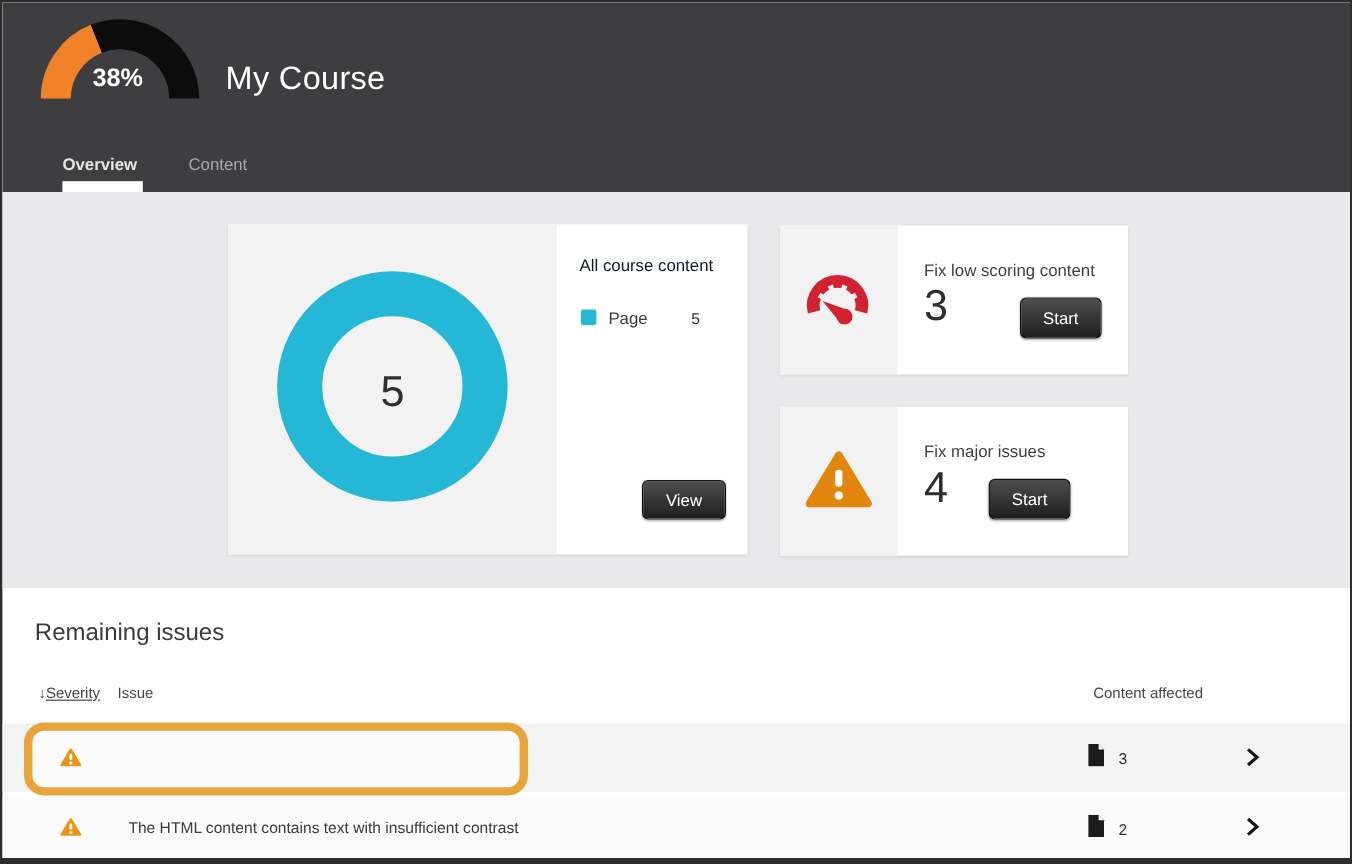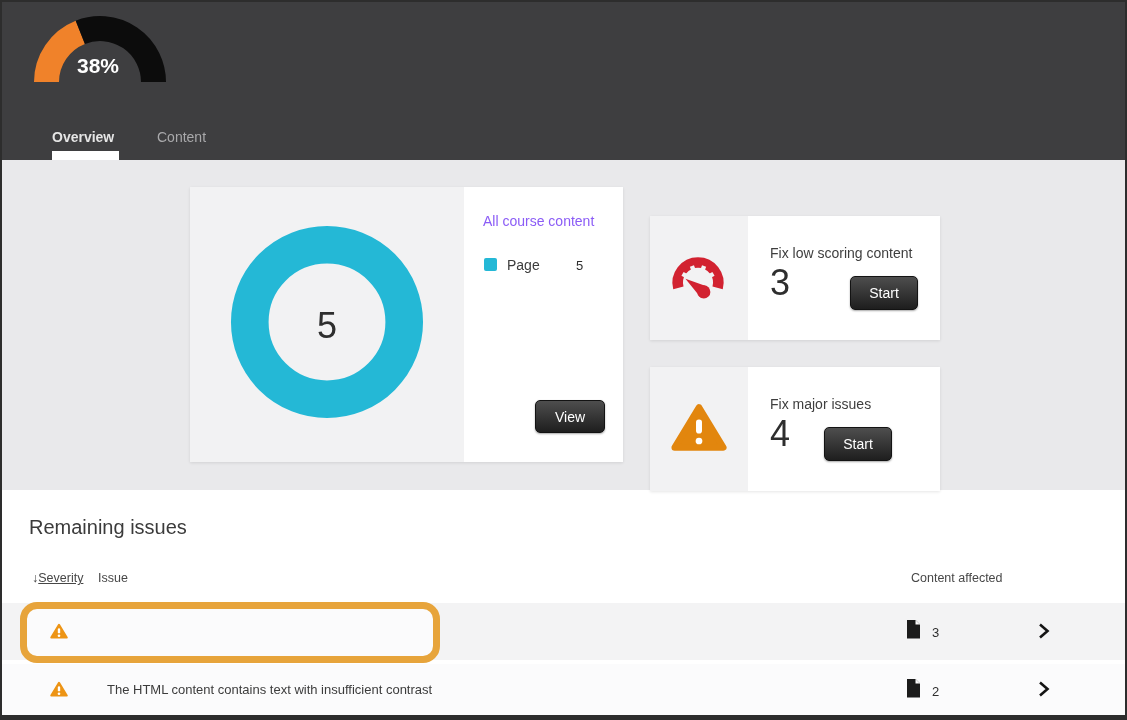--- a/index.html
+++ b/index.html
@@ -20,31 +20,31 @@
 
   
   .main-gray { position:absolute; left:0; top:158px; width:100%; height:330px; background:#e9e9eb; }
 
   .card { position:absolute; background:#fff; box-shadow:0 1px 3px rgba(0,0,0,.10); }
   .card-content { left:188px; top:185px; width:433px; height:275px; }
   .chart-pane { position:absolute; left:0; top:0; width:274px; height:100%; background:#f2f2f3; }
   .donut-svg { position:absolute; left:38px; top:36px; }
   .donut-center { position:absolute; left:0; top:118px; width:274px; text-align:center;
                   font-size:36px; color:#2e2e2e; }
-  .panel-title { position:absolute; left:293px; top:26px; font-size:14px; color:#8b5cf6; }
+  .panel-title { position:absolute; left:293px; top:26px; font-size:14px; color:#0f172a; }
   .legend-swatch { position:absolute; left:294px; top:71px; width:13px; height:13px; border-radius:2px; background:#24b8d6; }
   .legend-label { position:absolute; left:317px; top:70px; font-size:14px; color:#3c3c3c; }
   .legend-value { position:absolute; left:386px; top:71px; font-size:13px; color:#2e2e2e; }
 
   .btn { position:absolute; display:flex; align-items:center; justify-content:center;
          background:linear-gradient(#4e4e4e,#1e1e1e); border:1px solid #131313; border-radius:5px;
          color:#fff; font-size:14px; cursor:pointer; box-shadow:0 1px 2px rgba(0,0,0,.35); }
   .view-btn  { left:345px; top:213px; width:70px; height:33px; }
 
-  .card-small { left:648px; width:290px; height:124px;margin-top:28px; }
+  .card-small { left:648px; width:290px; height:124px; }
   .card-low   { top:186px; }
   .card-major { top:337px; }
   .icon-pane { position:absolute; left:0; top:0; width:98px; height:100%; background:#f2f2f3; }
   .speedo-svg   { position:absolute; left:19px; top:33px; }
   .bigwarn-svg  { position:absolute; left:21px; top:34px; }
   .card-title { position:absolute; left:120px; top:29px; font-size:14px; color:#3e3e3e; white-space:nowrap; }
   .card-count { position:absolute; left:120px; top:46px; font-size:36px; color:#2e2e2e; }
   .start-btn-low   { left:200px; top:60px; width:68px; height:34px; }
   .start-btn-major { left:174px; top:60px; width:68px; height:34px; }
 
@@ -81,20 +81,21 @@
 <body>
 
 <div class="screen">
 
   <div class="app-header">
     <svg class="gauge-svg" width="140" height="76" viewBox="0 0 140 76">
       <path id="gauge-fill" fill="none" stroke="#f0822a" stroke-width="25" d="M16.5,73.0 A53.5,53.5 0 0 1 50.3,23.3"></path>
       <path id="gauge-rest" fill="none" stroke="#0c0c0c" stroke-width="25" d="M50.3,23.3 A53.5,53.5 0 0 1 123.5,73.0"></path>
     </svg>
     <div class="gauge-percent">38%</div>
+    <div class="app-title">My Course</div>
     <div class="tab tab-overview">Overview</div>
     <div class="tab tab-content">Content</div>
     <div class="tab-indicator"></div>
   </div>
 
   <div class="main-gray"></div>
 
   <div class="card card-content">
     <div class="chart-pane">
       <svg class="donut-svg" width="198" height="198" viewBox="0 0 200 200">

